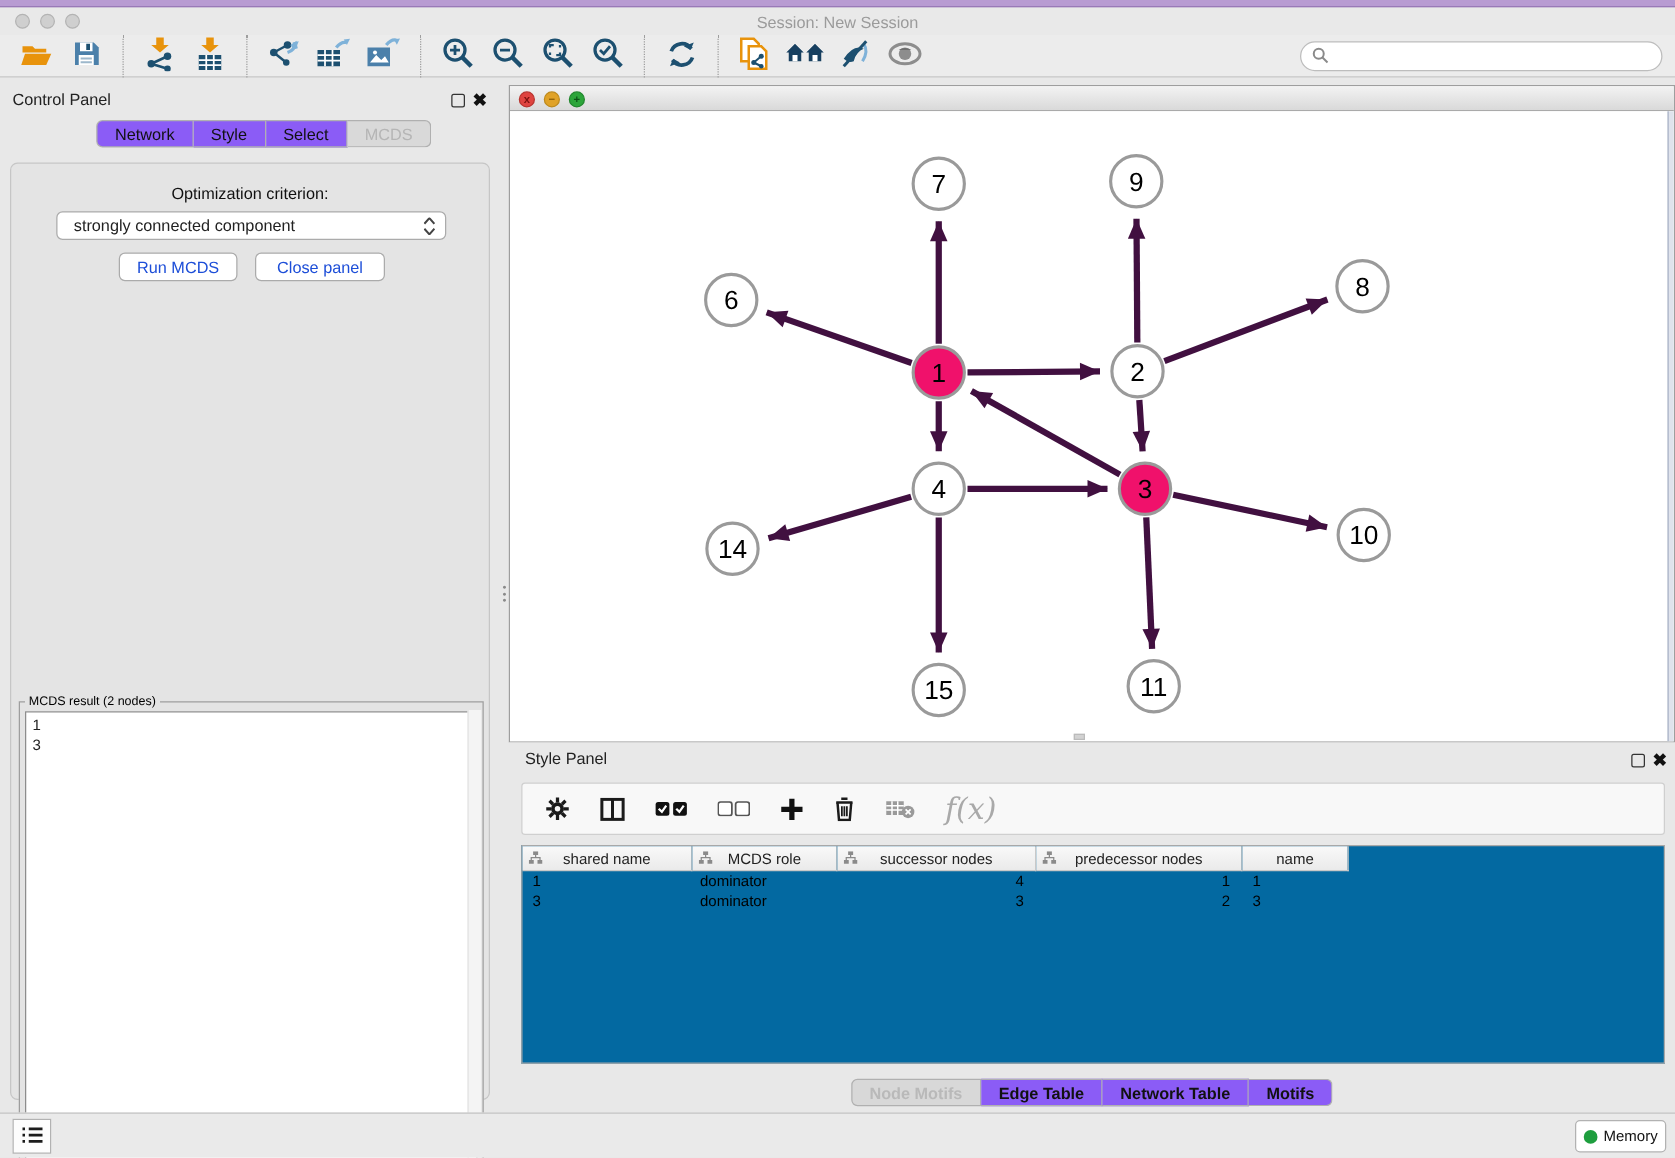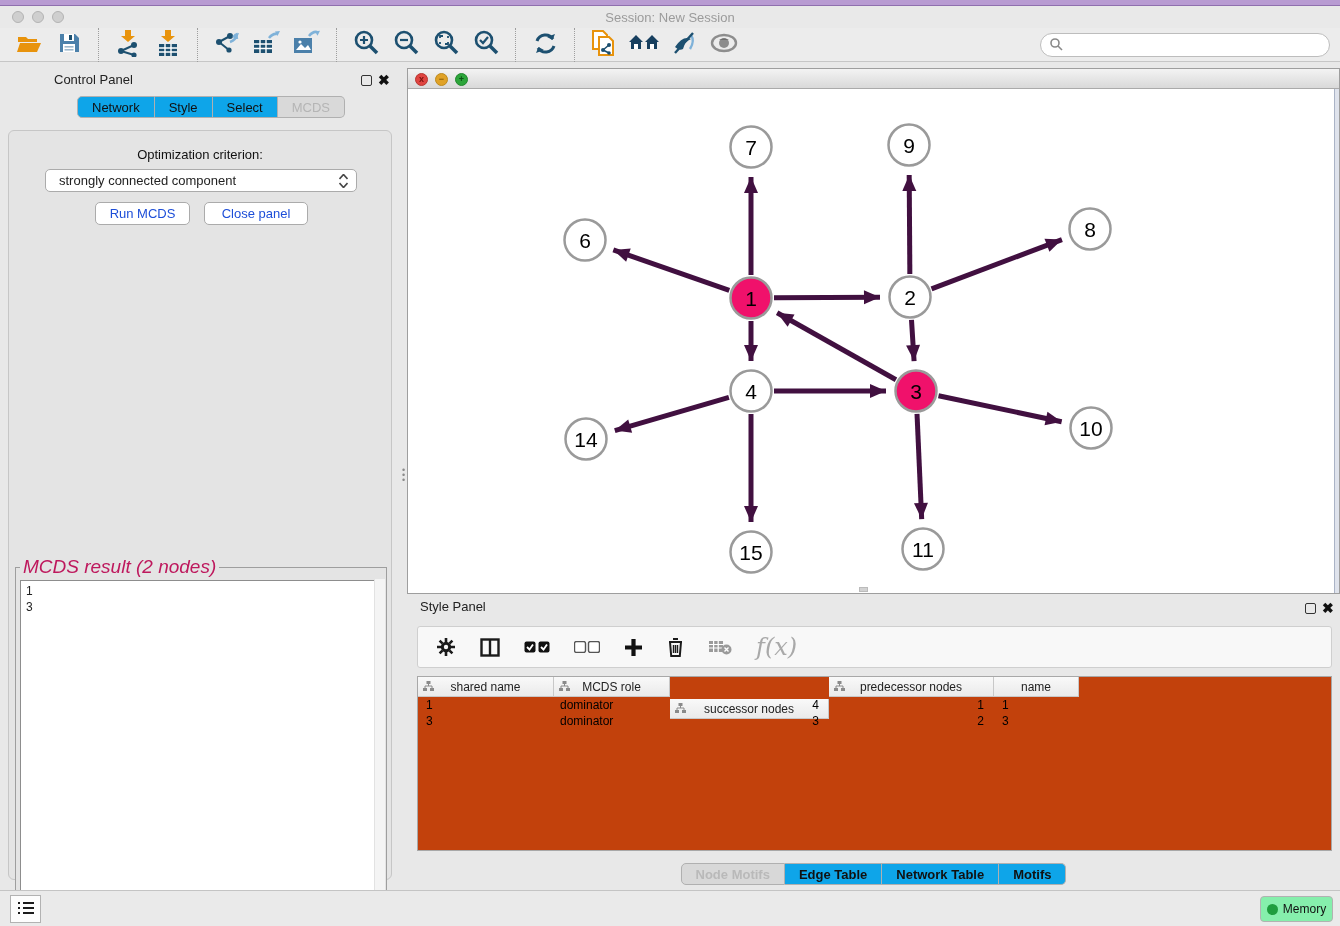--- a/index.html
+++ b/index.html
@@ -20,44 +20,44 @@
              border-bottom:1px solid #c6c6c6; display:flex; align-items:center; }
   .tb-group { display:flex; align-items:center; height:34px; padding:0 9px; }
   .tb-sep { width:1px; height:34px; border-left:1px dotted #9e9e9e; }
   .tb-btn { width:40px; height:30px; display:flex; align-items:center; justify-content:center; cursor:default; }
   #search-wrap { position:absolute; right:10px; top:5px; width:290px; height:24px; background:#fff;
                  border:1px solid #bdbdbd; border-radius:12px; display:flex; align-items:center; padding-left:8px; }
   #search-input { border:none; outline:none; flex:1; height:20px; font-size:13px; background:transparent; }
 
   
   #control-panel { position:absolute; left:0; top:68px; width:400px; height:822px; }
-  #cp-header { position:absolute; left:10px; top:4px; font-size:13px; color:#222;margin-left:44px; }
+  #cp-header { position:absolute; left:10px; top:4px; font-size:13px; color:#222; }
   .panel-float { position:absolute; width:11px; height:11px; border:1.5px solid #333; border-radius:2px; top:7px; }
   .panel-close { position:absolute; top:4px; font-size:14px; font-weight:bold; color:#111; }
   #cp-tabs { position:absolute; left:77px; top:28px; height:22px; display:flex; }
-  .seg-tab { height:22px; padding:0 14px; display:flex; align-items:center; background:#0ea5e9;
+  .seg-tab { height:22px; padding:0 14px; display:flex; align-items:center; background:#8b5cf6;
              border:1px solid #b0b0b0; border-left:none; font-size:13px; color:#111; }
   .seg-tab:first-child { border-left:1px solid #b0b0b0; border-radius:5px 0 0 5px; }
   .seg-tab:last-child { border-radius:0 5px 5px 0; }
   .seg-tab.sel { background:#d9d9d9; color:#b5b5b5; }
   #cp-content { position:absolute; left:8px; top:62px; width:384px; height:750px;
                 background:#e4e4e4; border:1px solid #c6c6c6; border-radius:6px; }
   #opt-label { position:absolute; left:0; right:0; top:16px; text-align:center; font-size:13px; color:#111; }
   #criterion-select { position:absolute; left:36px; top:38px; width:312px; height:23px; background:#fff;
                       border:1px solid #ababab; border-radius:5px; display:flex; align-items:center; padding-left:13px; font-size:13px; }
   #criterion-stepper { position:absolute; right:7px; top:2px; width:12px; height:18px; display:flex; flex-direction:column;
                        align-items:center; justify-content:center; color:#444; }
   #criterion-stepper svg { display:block; }
   .cp-btn { position:absolute; top:71px; height:23px; background:#fff; border:1px solid #ababab; border-radius:5px;
             display:flex; align-items:center; justify-content:center; font-size:13px; color:#1d4ed8; }
   #run-btn { left:86px; width:95px; }
   #closep-btn { left:195px; width:104px; }
   #result-fieldset { position:absolute; left:6px; top:425px; width:372px; height:383px;
                      border:1px solid #9e9e9e; background:#e4e4e4; }
-  #result-fieldset legend { font-size:19px; color:#be185d; margin-left:4px; padding:0 3px;font-style:italic; }
+  #result-fieldset legend { font-size:10px; color:#000000; margin-left:4px; padding:0 3px; }
   #result-text { position:absolute; left:4px; top:2px; width:362px; height:370px; background:#fff;
                  border:1px solid #8d8d8d; font-size:12px; line-height:16px; padding:2px 5px; white-space:pre-line; }
   #result-scroll { position:absolute; right:1px; top:1px; width:11px; height:368px; background:#f4f4f4; border-left:1px solid #e2e2e2; }
 
   
   #splitter { position:absolute; left:400px; top:68px; width:7px; height:822px; background:#e8e8e8; }
   #splitter .dots { position:absolute; top:400px; left:2px; color:#8a8a8a; font-size:9px; line-height:5px; }
 
   
   #network-window { position:absolute; left:407px; top:68px; width:933px; height:526px;
@@ -71,38 +71,38 @@
   #net-vscroll { position:absolute; right:0; top:20px; width:5px; height:504px; background:#dfe3ec; border-left:1px solid #aab3c6; }
   #net-grip { position:absolute; left:451px; bottom:1px; width:9px; height:5px; background:#d2d2d2; border:1px solid #bbb; }
 
   
   #table-panel { position:absolute; left:407px; top:594px; width:933px; height:296px; background:#e8e8e8; }
   #tp-header { position:absolute; left:13px; top:5px; font-size:13px; color:#222; }
   #tp-toolbar { position:absolute; left:10px; top:32px; width:915px; height:42px; background:#f8f8f8;
                 border:1px solid #cfcfcf; border-radius:3px; display:flex; align-items:center; gap:24px; padding-left:18px; }
   .tpi { display:flex; align-items:center; }
   #fx-icon { font-family:"DejaVu Serif", serif; font-style:italic; color:#a9a9a9; font-size:24px; }
-  #node-table { position:absolute; left:10px; top:82px; width:915px; height:175px; background:#c2410c; border:1px solid #a8a8a8; }
+  #node-table { position:absolute; left:10px; top:82px; width:915px; height:175px; background:#0369a1; border:1px solid #a8a8a8; }
   #nt-header { position:absolute; left:0; top:0; height:20px; display:flex; }
   .th-cell { height:20px; background:linear-gradient(#f9f9f9,#eaeaea); border-right:1px solid #c8c8c8;
              border-bottom:1px solid #c8c8c8; position:relative; display:flex; align-items:center; justify-content:center;
              font-size:12px; color:#222; }
   .th-cell .tree-ic { position:absolute; left:5px; top:4px; }
   #nt-body { position:absolute; left:0; top:20px; width:100%; }
   .trow { display:flex; height:16px; font-size:12px; color:#000; align-items:center; }
   .tcell { height:16px; line-height:16px; overflow:hidden; }
   #tp-tabs { position:absolute; left:0; right:0; top:269px; height:23px; display:flex; justify-content:center; }
   #tp-tabs .seg-tab { font-weight:bold; font-size:13px; }
   #tp-tabs .seg-tab.sel { background:#d8d8d8; color:#b9b9b9; }
 
   
   #statusbar { position:absolute; left:0; top:890px; width:1340px; height:36px; background:#eaeaea; border-top:1px solid #c4c4c4; }
   #list-btn { position:absolute; left:10px; top:4px; width:31px; height:28px; background:#fdfdfd; border:1px solid #b2b2b2;
               display:flex; align-items:center; justify-content:center; }
-  #memory-btn { position:absolute; right:7px; top:5px; width:73px; height:26px; background:#86efac; border:1px solid #b2b2b2;
+  #memory-btn { position:absolute; right:7px; top:5px; width:73px; height:26px; background:#ffffff; border:1px solid #b2b2b2;
                 border-radius:4px; display:flex; align-items:center; justify-content:center; gap:5px; font-size:12px; color:#111; }
   #memory-dot { width:11px; height:11px; border-radius:50%; background:#1e9e3e; }
 </style>
 </head>
 <body>
 
 <div id="app">
 
   <div id="top-strip"></div>
   <div id="titlebar">
@@ -441,21 +441,21 @@
             <span class="tree-ic"><svg width="11" height="11" viewBox="0 0 11 11">
                 <g fill="#8a8a8a">
                   <rect x="3.5" y="0" width="4" height="3"></rect>
                   <rect x="0" y="7" width="4" height="3"></rect>
                   <rect x="7" y="7" width="4" height="3"></rect>
                 </g>
                 <path d="M5.5 3 v2 M2 7 v-2 h7 v2" stroke="#8a8a8a" fill="none"></path>
               </svg></span>
             <span>MCDS role</span>
           </div>
-          <div class="th-cell" style="width: 159px; margin-top: 22px;">
+          <div class="th-cell" style="width: 159px;">
             <span class="tree-ic"><svg width="11" height="11" viewBox="0 0 11 11">
                 <g fill="#8a8a8a">
                   <rect x="3.5" y="0" width="4" height="3"></rect>
                   <rect x="0" y="7" width="4" height="3"></rect>
                   <rect x="7" y="7" width="4" height="3"></rect>
                 </g>
                 <path d="M5.5 3 v2 M2 7 v-2 h7 v2" stroke="#8a8a8a" fill="none"></path>
               </svg></span>
             <span>successor nodes</span>
           </div>

